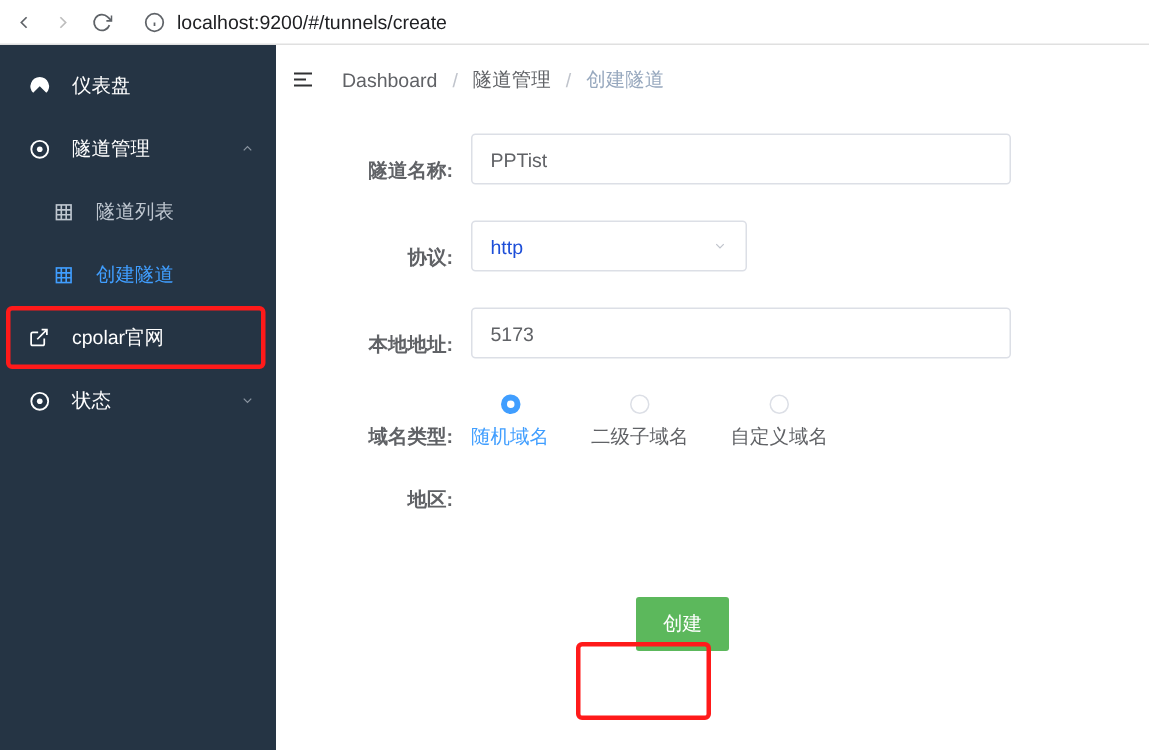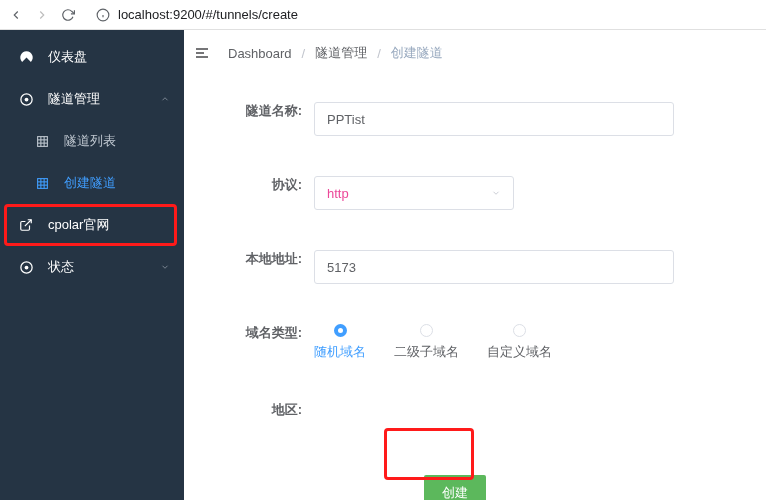--- a/index.html
+++ b/index.html
@@ -12,29 +12,29 @@
 .sidebar { width: 184px; background: #253444; color: #aab2bd; display: flex; flex-direction: column; padding-top: 6px; }
 .side-item { display: flex; align-items: center; padding: 12px 18px; gap: 14px; font-size: 13px; color: #e0e4e8; position: relative; }
 .side-item.top-level { color: #fff; }
 .side-sub { padding-left: 34px; color: #bfc7d0; }
 .side-sub.active { color: #409eff; }
 .chev { position: absolute; right: 14px; color: #8a94a0; }
 .icon { width: 16px; height: 16px; display: inline-flex; align-items: center; justify-content: center; }
 .highlight-red { border: 3px solid #ff1a1a; border-radius: 4px; }
 .highlight-sb { position: absolute; left: 4px; top: 174px; width: 173px; height: 42px; pointer-events: none; }
 .content { flex: 1; background: #fff; padding: 14px 24px 0 10px; position: relative; }
-.crumbs { display: flex; align-items: center; gap: 10px; font-size: 13px; color: #606266; margin-bottom: 40px; text-align: center; }
+.crumbs { display: flex; align-items: center; gap: 10px; font-size: 13px; color: #606266; margin-bottom: 27px; text-align: center; }
 .menu-toggle { color: #303133; margin-right: 8px; }
 .crumb-sep { color: #c0c4cc; }
 .crumb-active { color: #97a8be; }
 .form { padding-left: 20px; }
-.row { display: flex; align-items: flex-start; margin-bottom: 40px; }
+.row { display: flex; align-items: flex-end; margin-bottom: 24px; }
 .lbl { width: 100px; text-align: right; padding-right: 12px; font-size: 13px; color: #606266; font-weight: 600; }
 .inp { width: 360px; height: 34px; border: 1px solid #dcdfe6; border-radius: 3px; padding: 0 12px; font-size: 13px; color: #606266; outline: none; }
-.sel { width: 200px; height: 34px; border: 1px solid #dcdfe6; border-radius: 3px; padding: 13px 12px; font-size: 13px; color: #ec4899; display: flex; align-items: center; justify-content: space-between; background: #fff; }
+.sel { width: 184px; height: 34px; border: 1px solid #dcdfe6; border-radius: 3px; padding: 13px 12px; font-size: 13px; color: #1d4ed8; display: flex; align-items: center; justify-content: space-between; background: #fff; }
 .radios { display: flex; gap: 28px; align-items: center; }
 .radio { display: flex; align-items: center; gap: 6px; font-size: 13px; flex-direction: column; }
 .rcircle { width: 13px; height: 13px; border-radius: 50%; border: 1px solid #dcdfe6; position: relative; }
 .radio.checked .rcircle { border: 4px solid #409eff; width: 13px; height: 13px; }
 .radio.checked .rlabel { color: #409eff; }
 .rlabel { color: #606266; }
 .btn-create { background: #5cb85c; color: #fff; border: none; padding: 9px 18px; font-size: 13px; border-radius: 2px; }
 .highlight-btn { position: absolute; left: 200px; top: 398px; width: 90px; height: 52px; pointer-events: none; }
 .btn-wrap { margin-left: 210px; margin-top: 56px; }
 svg { display: block; }

